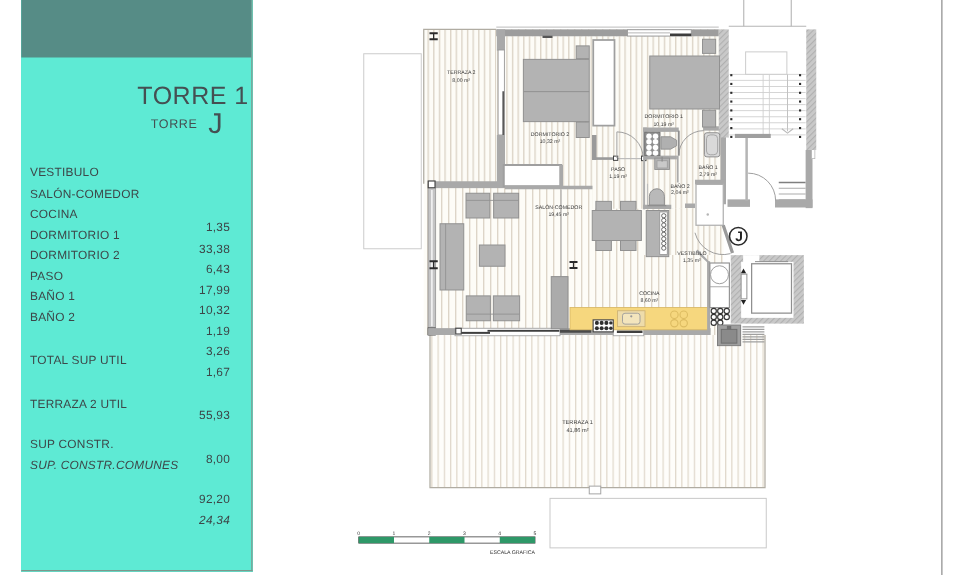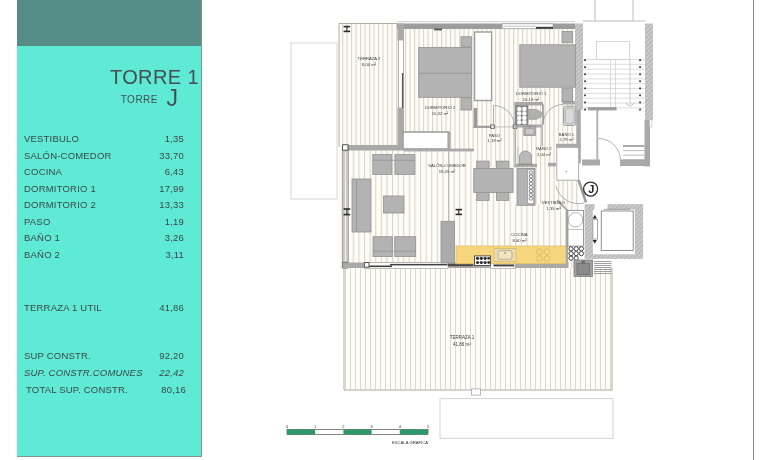--- a/index.html
+++ b/index.html
@@ -3,21 +3,21 @@
 <meta charset="utf-8">
 <style>
   html,body{margin:0;padding:0;background:#ffffff;width:770px;height:460px;overflow:hidden;}
   body{font-family:"Liberation Sans", sans-serif;position:relative;}
   .panel{position:absolute;left:17px;top:0;transform:translateZ(0);width:184px;height:456px;background:#5eead4;border-right:1px solid #7f978c;border-bottom:1px solid #7f978c;}
   .panel-head{position:absolute;left:0;top:0;width:100%;height:46px;background:#568c86;}
   .torre{position:absolute;right:2px;top:66px;font-size:20px;color:#454f52;letter-spacing:0.4px;}
   .tipo{position:absolute;right:43px;top:94px;font-size:10px;color:#454f52;letter-spacing:0.5px;}
   .tipoJ{position:absolute;right:23px;top:85px;font-size:23px;color:#454f52;}
   .row{position:absolute;left:7px;width:160px;font-size:9.5px;color:#3d4749;letter-spacing:0.2px;}
-  .row b{position:absolute;right:0;font-weight:normal;}
+  .row b{position:absolute;right:0;font-weight:normal;margin-top:44px;}
   svg{position:absolute;left:0;top:0;transform:translateZ(0);}
 </style>
 </head>
 <body>
 
 <svg width="770" height="460" viewBox="0 0 770 460">
 <defs>
   <pattern id="floor" width="5.6" height="8" patternUnits="userSpaceOnUse">
     <rect width="5.6" height="8" fill="#fdfcf7"></rect>
     <rect width="1.1" height="8" x="0" fill="#ddd5c8"></rect>
@@ -449,36 +449,36 @@
   <div class="panel-head"></div>
 
   <div class="torre">TORRE 1</div>
 
   <div class="tipo">TORRE</div>
 
   <div class="tipoJ">J</div>
 
   <div class="row" style="top:133px;">VESTIBULO<b>1,35</b></div>
 
-  <div class="row" style="top:149.5px;">SALÓN-COMEDOR<b>33,70</b></div>
+  <div class="row" style="top:149.5px;">SALÓN-COMEDOR<b>33,38</b></div>
 
   <div class="row" style="top:166px;">COCINA<b>6,43</b></div>
 
   <div class="row" style="top:182.5px;">DORMITORIO 1<b>17,99</b></div>
 
-  <div class="row" style="top:199px;">DORMITORIO 2<b>13,33</b></div>
+  <div class="row" style="top:199px;">DORMITORIO 2<b>10,32</b></div>
 
   <div class="row" style="top:215.5px;">PASO<b>1,19</b></div>
 
   <div class="row" style="top:232px;">BAÑO 1<b>3,26</b></div>
 
-  <div class="row" style="top:248.5px;">BAÑO 2<b>3,11</b></div>
-
-
-  <div class="row" style="top:302px;">TERRAZA 1 UTIL<b>41,86</b></div>
-
+  <div class="row" style="top:248.5px;">BAÑO 2<b>1,67</b></div>
+
+  <div class="row" style="top:283px;">TOTAL SUP UTIL<b>55,93</b></div>
+
+
+  <div class="row" style="top:317.5px;">TERRAZA 2 UTIL<b>8,00</b></div>
 
   <div class="row" style="top:349.5px;">SUP CONSTR.<b>92,20</b></div>
 
-  <div class="row" style="top:366.5px;font-style:italic;">SUP. CONSTR.COMUNES<b>22,42</b></div>
-
-  <div class="row" style="top:384px;margin-left:2px;">TOTAL SUP. CONSTR.<b>80,16</b></div>
+  <div class="row" style="top:366.5px;font-style:italic;">SUP. CONSTR.COMUNES<b>24,34</b></div>
+
 </div>
 
 </body></html>

